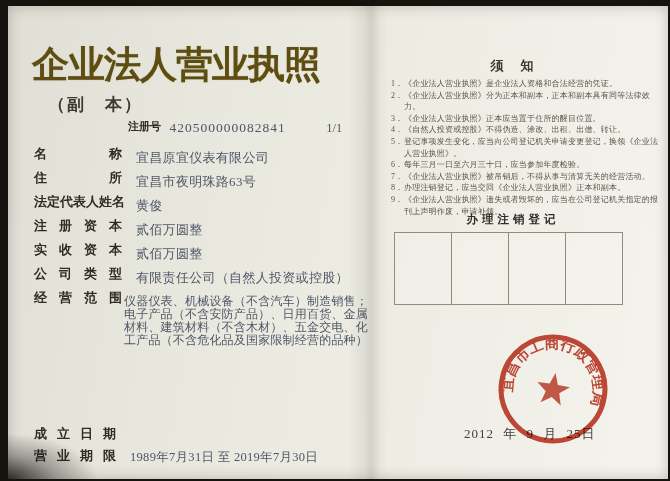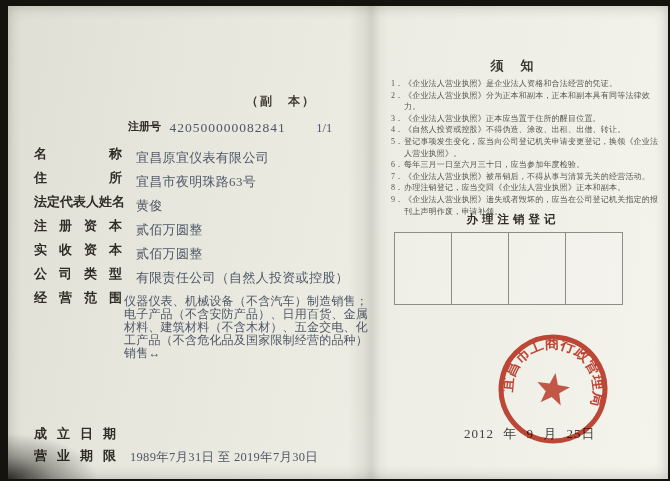--- a/index.html
+++ b/index.html
@@ -34,27 +34,27 @@
   .page-left{position:absolute;left:0;top:0;width:355px;height:100%;}
   .page-right{position:absolute;left:355px;top:0;right:0;height:100%;}
 
   
   .title{
     position:absolute;left:24px;top:34px;width:300px;
     font-size:37px;font-weight:bold;letter-spacing:-1px;white-space:nowrap;
     color:var(--title-bronze);text-shadow:0 0 1px rgba(94,77,16,.45);
   }
   .subtitle{
-    position:absolute;left:16px;top:87px;width:292px;text-align:right;
-    font-size:12px;font-weight:bold;letter-spacing:2px;color:#3c3a31;
+    position:absolute;left:40px;top:87px;width:292px;text-align:left;
+    font-size:17px;font-weight:bold;letter-spacing:2px;color:#3c3a31;
   }
   .regline{position:absolute;left:120px;top:110px;white-space:nowrap;}
   .reg-label{font-size:11px;font-weight:bold;color:var(--label-ink);}
   .reg-no{font-family:"Liberation Serif",serif;font-size:13.5px;letter-spacing:1px;color:var(--value-ink);margin-left:4px;position:relative;top:2px;}
-  .page-no{font-family:"Liberation Serif",serif;font-size:12.5px;color:var(--value-ink);margin-left:26px;position:relative;top:2px;}
+  .page-no{font-family:"Liberation Serif",serif;font-size:12.5px;color:var(--value-ink);margin-left:36px;position:relative;top:2px;}
 
   .fields{position:absolute;left:26px;top:139px;width:326px;}
   .frow{display:flex;align-items:flex-start;height:17px;margin-bottom:7px;}
   .frow.scope{height:auto;}
   .flabel{
     flex:none;width:88px;display:flex;justify-content:space-between;
     font-size:13px;font-weight:bold;color:var(--label-ink);line-height:17px;
   }
   .fval{
     font-family:"Liberation Serif",serif;font-size:13px;color:var(--value-ink);
@@ -101,20 +101,21 @@
     transform:rotate(9deg);opacity:.92;mix-blend-mode:multiply;
   }
 </style>
 </head>
 <body>
 
 <div class="photo">
   <div class="doc">
 
     <div class="page-left">
+      <div class="title">企业法人营业执照</div>
       <div class="subtitle">（副　本）</div>
 
       <div class="regline">
         <span class="reg-label">注册号</span>
         <span class="reg-no">420500000082841</span>
         <span class="page-no">1/1</span>
       </div>
 
       <div class="fields">
         <div class="frow">
@@ -175,21 +176,20 @@
               <span>经</span>
               <span>营</span>
               <span>范</span>
               <span>围</span>
             </span>
           <div class="scope-lines">
             <div>仪器仪表、机械设备（不含汽车）制造销售；</div>
             <div>电子产品（不含安防产品）、日用百货、金属</div>
             <div>材料、建筑材料（不含木材）、五金交电、化</div>
             <div>工产品（不含危化品及国家限制经营的品种）</div>
-            <div>销售↔</div>
           </div>
         </div>
       </div>
 
       <div class="brow est">
         <span class="flabel jlabel">
             <span>成</span>
             <span>立</span>
             <span>日</span>
             <span>期</span>

